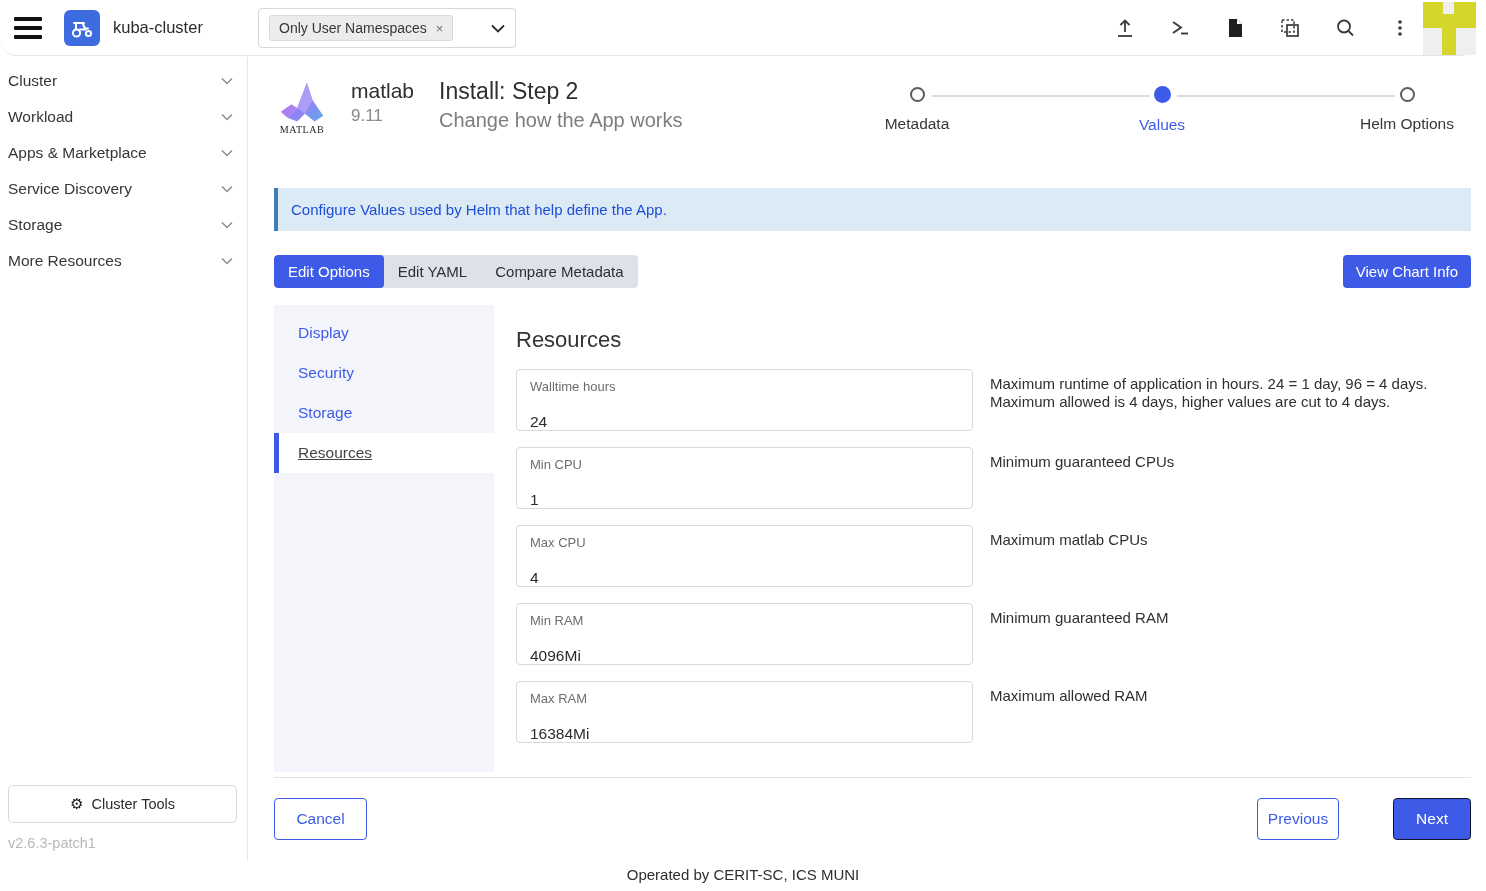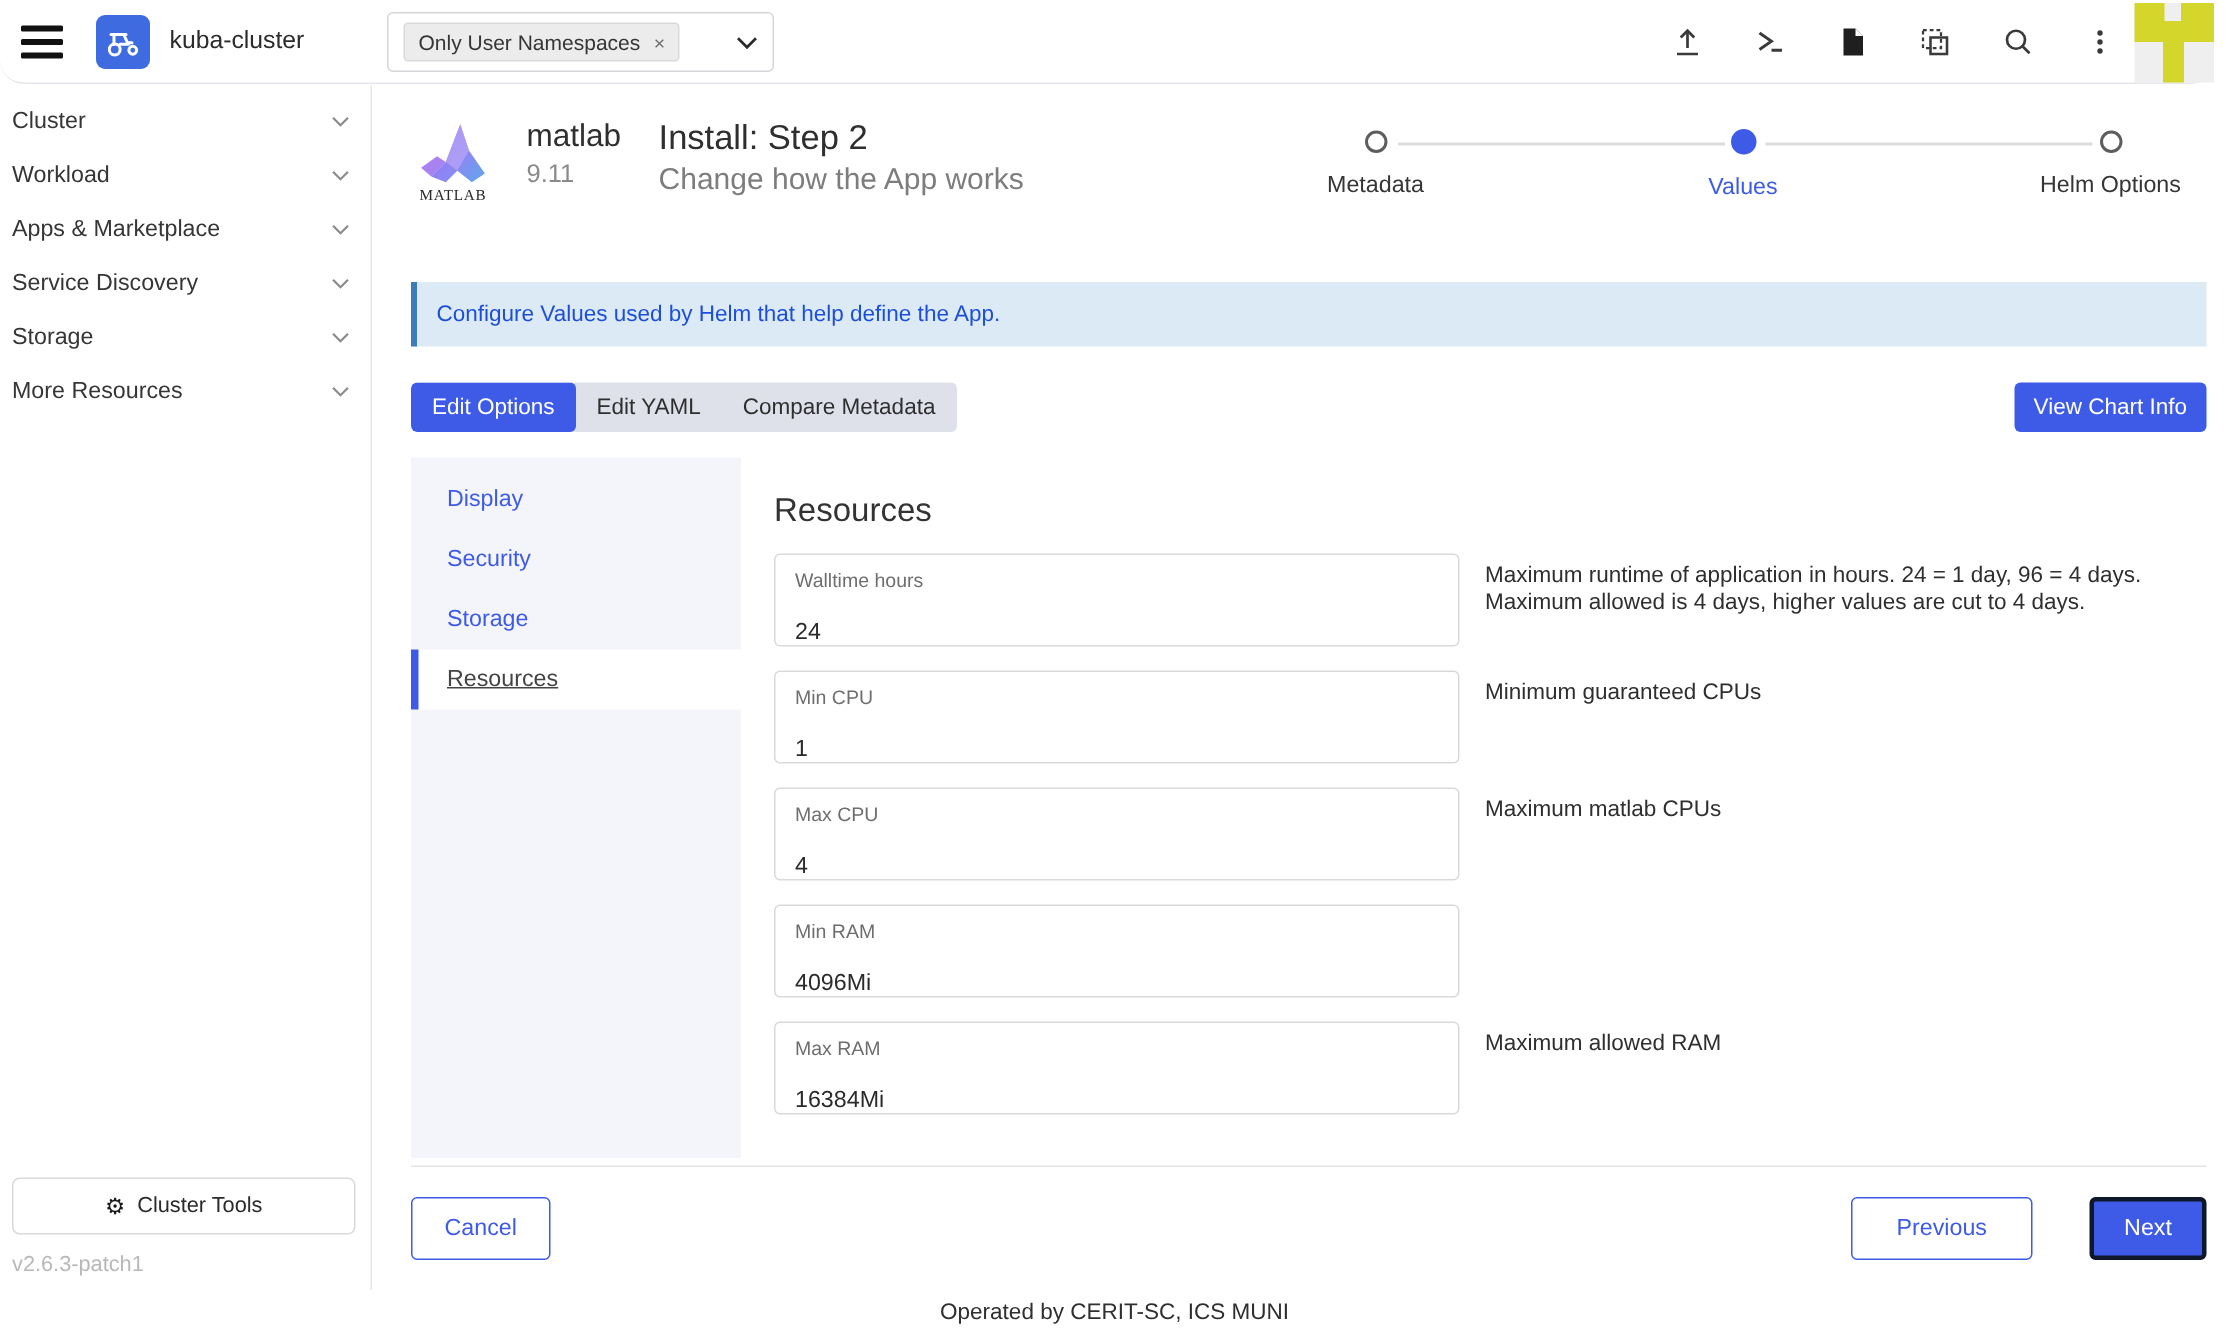--- a/index.html
+++ b/index.html
@@ -122,23 +122,23 @@
     display:block; width:100%; border:none; outline:none; background:transparent;
     font-family:"Liberation Sans", sans-serif; font-size:15.5px; color:#2b2b2b; margin-top:19px;
   }
   .field-desc { position:absolute; left:474px; top:6px; width:470px; font-size:15px; color:#2f2f2f; line-height:1.2; }
 
   
   .actions-divider { position:absolute; left:25px; top:720px; width:1197px; height:1px; background:#e4e4e4; }
   .actions { position:absolute; left:25px; top:741px; width:1197px; height:42px; }
   .btn { font-family:"Liberation Sans", sans-serif; font-size:15.5px; border-radius:4px; cursor:pointer; height:42px; }
   .btn-outline { background:#fff; border:1px solid #3e5be8; color:#3e5be8; }
-  .btn-solid { background:#3e5be8; border:3px solid #0f172a; color:#fff; }
+  .btn-solid { background:#3e5be8; border:1px solid #0f172a; color:#fff; }
   .cancel-btn { position:absolute; left:0; top:0; width:93px; }
-  .prev-btn { position:absolute; right:116px; top:0; width:121px;margin-left:40px; }
+  .prev-btn { position:absolute; right:132px; top:0; width:82px;margin-left:40px; }
   .next-btn { position:absolute; right:0; top:0; width:78px; }
 
   .page-footer {
     position:absolute; left:0; top:866px; width:1486px; height:25px;
     display:flex; align-items:flex-start; justify-content:center;
     font-size:15px; color:#2f2f2f;
   }
 </style>
 </head>
 <body>
@@ -356,20 +356,21 @@
           <input class="field-input" value="4" style="">
         </div>
         <div class="field-desc">Maximum matlab CPUs</div>
       </div>
 
       <div class="field-row">
         <div class="field-box">
           <span class="field-label">Min RAM</span>
           <input class="field-input" value="4096Mi" style="">
         </div>
+        <div class="field-desc">Minimum guaranteed RAM</div>
       </div>
 
       <div class="field-row">
         <div class="field-box">
           <span class="field-label">Max RAM</span>
           <input class="field-input" value="16384Mi" style="">
         </div>
         <div class="field-desc">Maximum allowed RAM</div>
       </div>
     </div>

